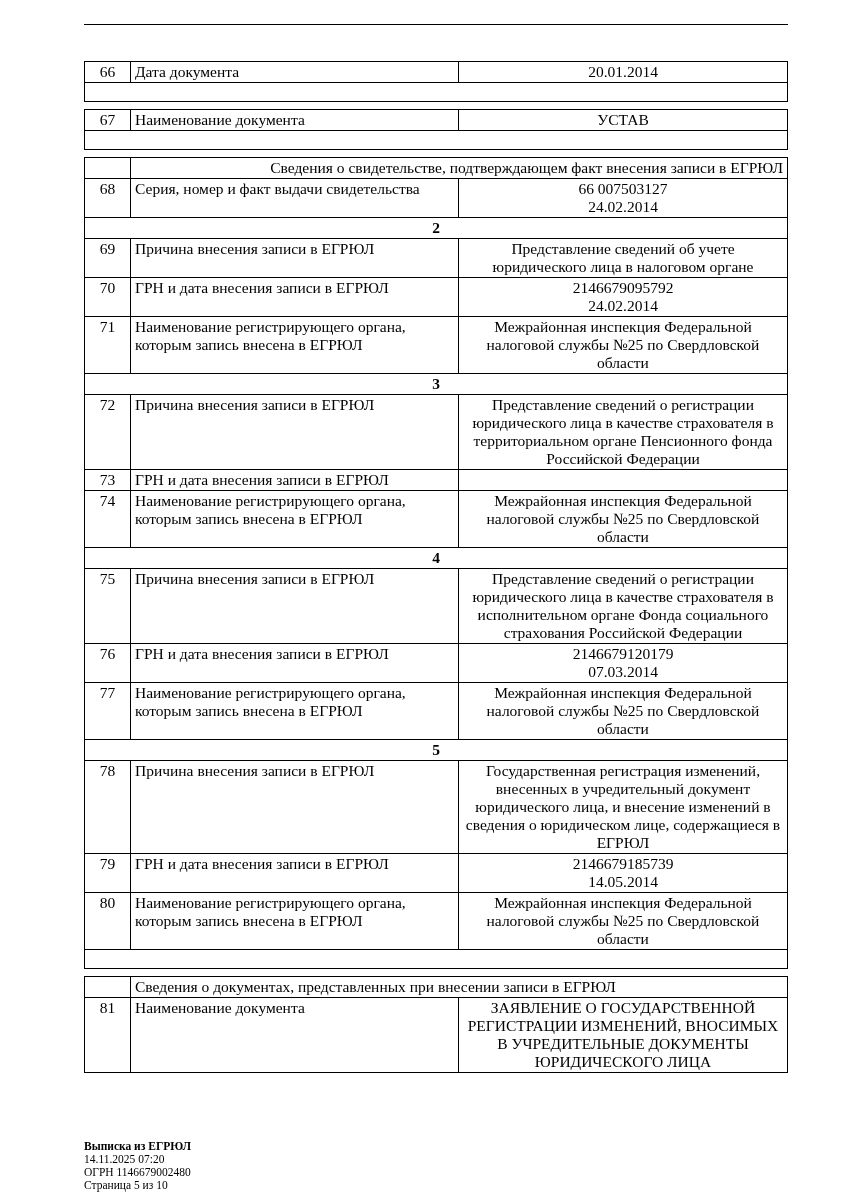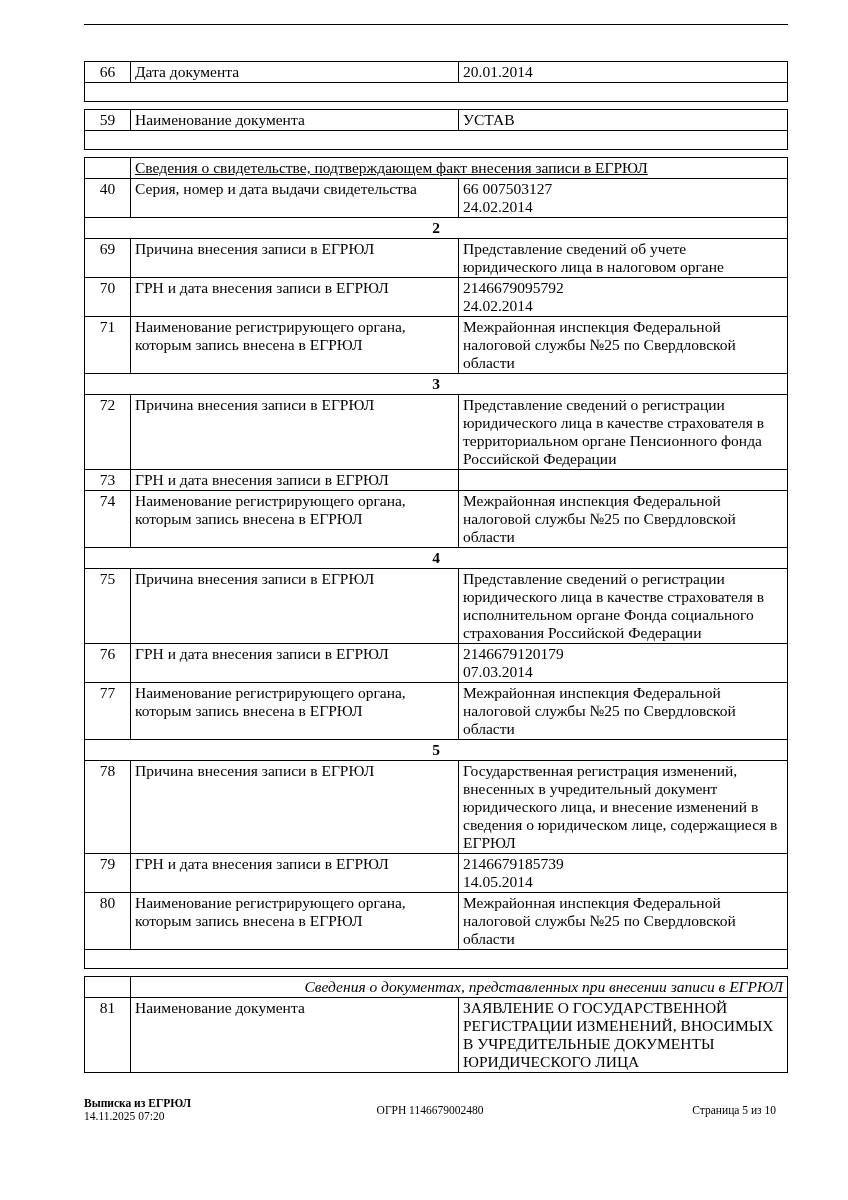--- a/index.html
+++ b/index.html
@@ -27,27 +27,27 @@
     background:#fff;
   }
   .trow.bt{border-top:1px solid #000;}
   .cell{padding:1px 4px;box-sizing:border-box;}
   .cell.num{flex:0 0 46px;border-right:1px solid #000;text-align:center;padding:1px 2px;}
   .cell.label{flex:0 0 328px;border-right:1px solid #000;}
   .cell.value{flex:1 1 auto;min-width:0;}
   .cell.merged{flex:1 1 auto;min-width:0;}
   .trow.spacer{height:19px;}
   .trow.secnum{display:block;text-align:center;font-weight:bold;min-height:20px;padding:1px 0;}
-  .trow.secheader.center .merged{text-align:left;text-decoration:underline;}
-  .trow.secheader.left .merged{text-align:right;font-style:italic;}
-  .vline{display:block;}
+  .trow.secheader.center .merged{text-align:right;}
+  .trow.secheader.left .merged{text-align:left;}
+  .vline{display:block;text-align:center;}
   .footer{
-    position:absolute;left:84px;top:1097px;width:692px;
+    position:absolute;left:84px;top:1140px;width:692px;
     font-size:11.5px;line-height:13px;
-    display:flex;justify-content:space-between;align-items:center;
+    display:flex;justify-content:space-between;align-items:flex-start;flex-direction:column;
   }
   .footer .fcol{flex:1 1 0;}
   .footer .fcol.center{text-align:center;}
   .footer .fcol.right{text-align:right;font-family:Liberation Serif, serif;}
   .footer .ftitle{font-weight:bold;}
 </style>
 </head>
 <body>
 
 <div class="page">
@@ -58,35 +58,35 @@
       <div class="trow bt">
         <div class="cell num">66</div>
         <div class="cell label">Дата документа</div>
         <div class="cell value">
           <div class="vline">20.01.2014</div>
         </div>
       </div>
       <div class="trow spacer"></div>
       <div class="gap"></div>
       <div class="trow bt">
-        <div class="cell num">59</div>
+        <div class="cell num">67</div>
         <div class="cell label">Наименование документа</div>
         <div class="cell value">
           <div class="vline">УСТАВ</div>
         </div>
       </div>
       <div class="trow spacer"></div>
       <div class="gap"></div>
       <div class="trow secheader center bt">
         <div class="cell num"></div>
         <div class="cell merged">Сведения о свидетельстве, подтверждающем факт внесения записи в ЕГРЮЛ</div>
       </div>
       <div class="trow">
-        <div class="cell num">40</div>
-        <div class="cell label">Серия, номер и дата выдачи свидетельства</div>
+        <div class="cell num">68</div>
+        <div class="cell label">Серия, номер и факт выдачи свидетельства</div>
         <div class="cell value">
           <div class="vline">66 007503127</div>
           <div class="vline">24.02.2014</div>
         </div>
       </div>
       <div class="trow secnum">2</div>
       <div class="trow">
         <div class="cell num">69</div>
         <div class="cell label">Причина внесения записи в ЕГРЮЛ</div>
         <div class="cell value">

